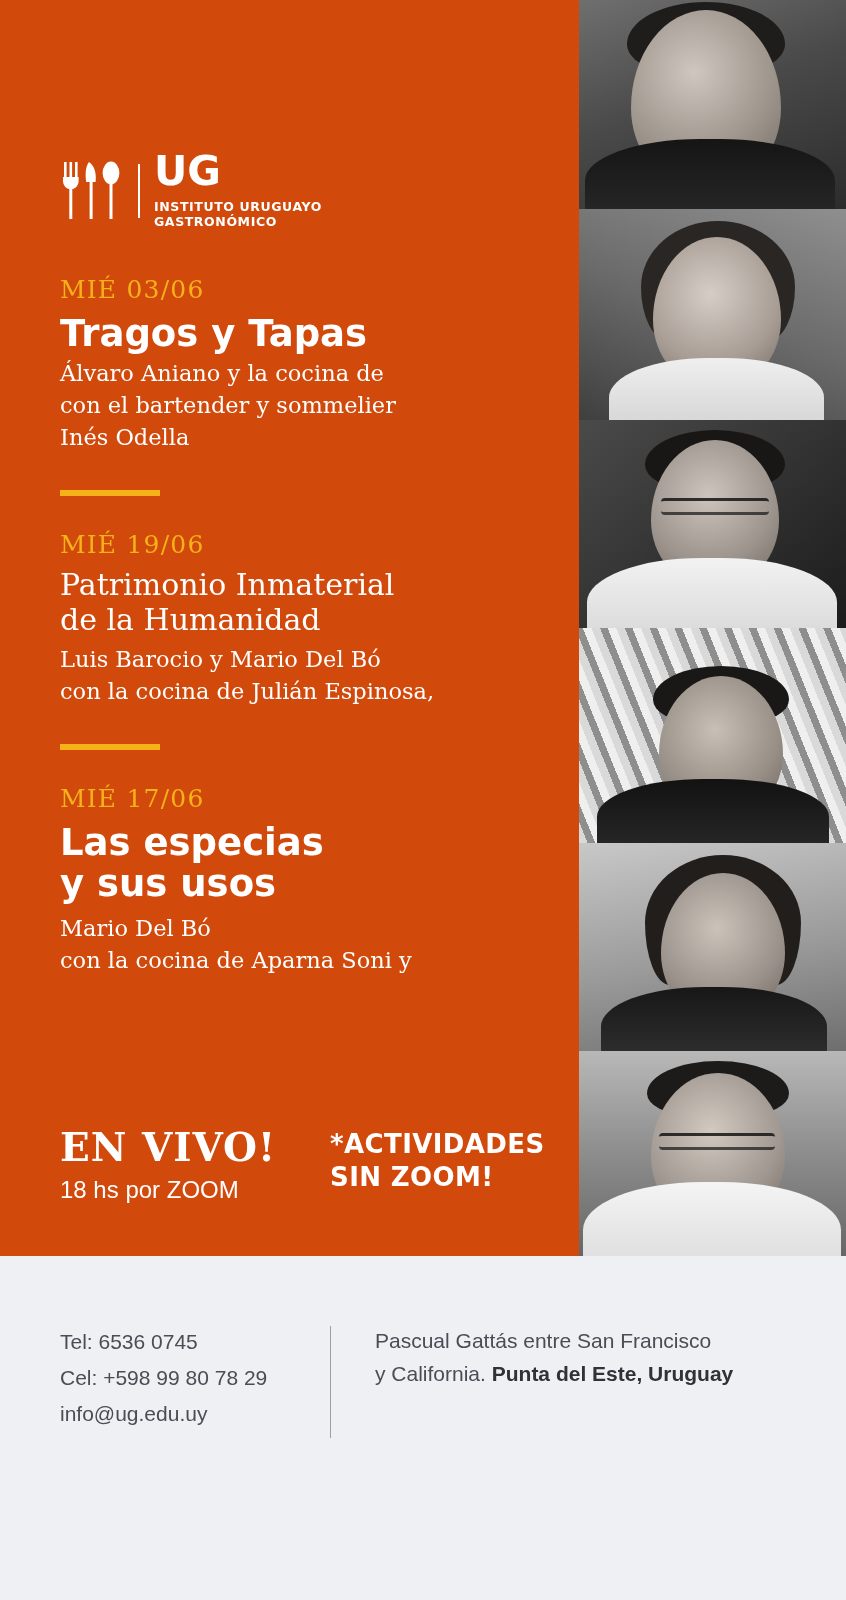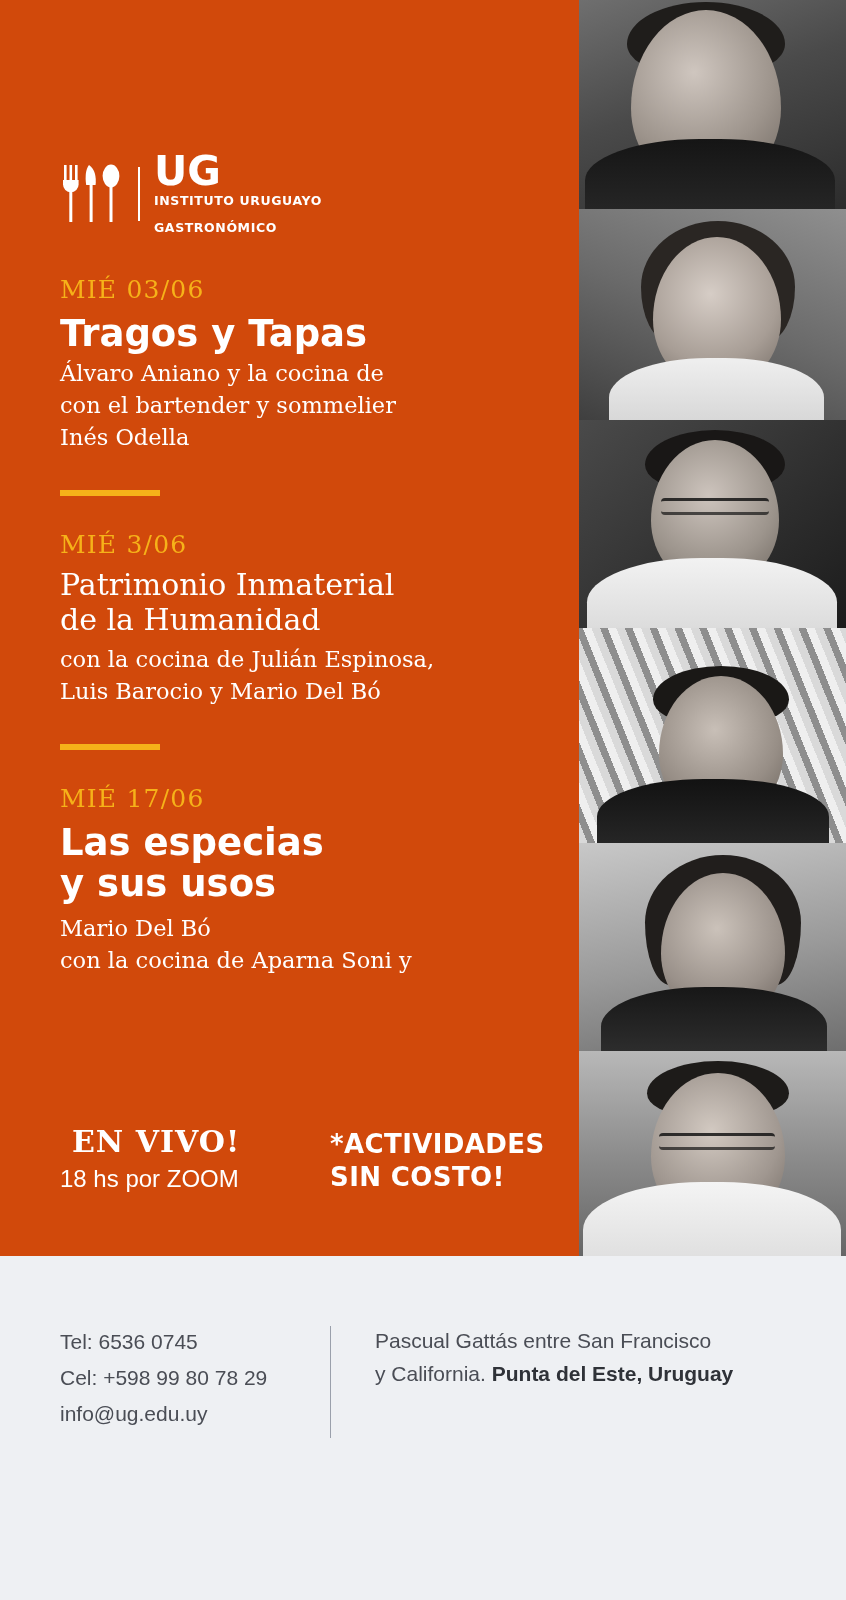--- a/index.html
+++ b/index.html
@@ -144,21 +144,21 @@
     font-weight: bold;
     letter-spacing: 0px;
     line-height: 0.95;
     font-family: "DejaVu Sans", sans-serif;
   }
   .logo-sub {
     font-size: 12.5px;
     font-weight: bold;
     letter-spacing: 0.6px;
     line-height: 1.18;
-    margin-top: 3px;
+    margin-top: 9px;
     font-family: "DejaVu Sans", sans-serif;
   }
 
   
   .events {
     position: absolute;
     left: 60px;
     top: 275px;
     width: 490px;
   }
@@ -204,25 +204,24 @@
     position: absolute;
     left: 60px;
     top: 1124px;
     width: 500px;
     display: flex;
     align-items: flex-start;
   }
   .live-left { width: 270px; }
   .live-title {
     color: #ffffff;
-    font-size: 30px;
+    font-size: 39px;
     font-weight: bold;
     letter-spacing: 1px;
     font-family: "DejaVu Serif", serif;
-    margin-left: 12px;
   }
   .live-sub {
     color: #ffffff;
     font-size: 24px;
     margin-top: 6px;
     font-family: "Liberation Sans", sans-serif;
   }
   .live-right {
     color: #ffffff;
     font-size: 26px;
@@ -337,45 +336,45 @@
 
       <g fill="#ffffff">
         <ellipse cx="51" cy="13" rx="8.4" ry="11.4"></ellipse>
         <rect x="49.5" y="23" width="3" height="36"></rect>
       </g>
     </svg>
     <div class="logo-divider"></div>
     <div class="logo-text">
       <div class="logo-ug">UG</div>
       <div class="logo-sub">INSTITUTO URUGUAYO</div>
-      <div class="logo-sub" style="margin-top:12px">GASTRONÓMICO</div>
+      <div class="logo-sub" style="margin-top:0">GASTRONÓMICO</div>
     </div>
   </div>
 
   <div class="events">
 
     <div class="event">
       <div class="event-date">MIÉ 03/06</div>
       <div class="event-title">Tragos y Tapas</div>
       <div class="event-desc">
         <div>Álvaro Aniano y la cocina de</div>
         <div>con el bartender y sommelier</div>
         <div>Inés Odella</div>
       </div>
     </div>
 
     <div class="rule"></div>
 
     <div class="event">
-      <div class="event-date">MIÉ 3/06</div>
+      <div class="event-date">MIÉ 19/06</div>
       <div class="event-subtitle" style="white-space:pre-line">Patrimonio Inmaterial
 de la Humanidad</div>
       <div class="event-desc">
+        <div>Luis Barocio y Mario Del Bó</div>
         <div>con la cocina de Julián Espinosa,</div>
-        <div>Luis Barocio y Mario Del Bó</div>
       </div>
     </div>
 
     <div class="rule"></div>
 
     <div class="event">
       <div class="event-date">MIÉ 17/06</div>
       <div class="event-title" style="white-space:pre-line">Las especias
 y sus usos</div>
       <div class="event-desc" style="margin-top:8px">
@@ -385,21 +384,21 @@
     </div>
 
   </div>
 
   <div class="live-row">
     <div class="live-left">
       <div class="live-title">EN VIVO!</div>
       <div class="live-sub">18 hs por ZOOM</div>
     </div>
     <div class="live-right" style="white-space:pre-line">*ACTIVIDADES
-SIN COSTO!</div>
+SIN ZOOM!</div>
   </div>
 
   <div class="footer">
     <div class="footer-inner">
       <div class="footer-left">
         <div>Tel: 6536 0745</div>
         <div>Cel: +598 99 80 78 29</div>
         <div>info@ug.edu.uy</div>
       </div>
       <div class="footer-sep"></div>

